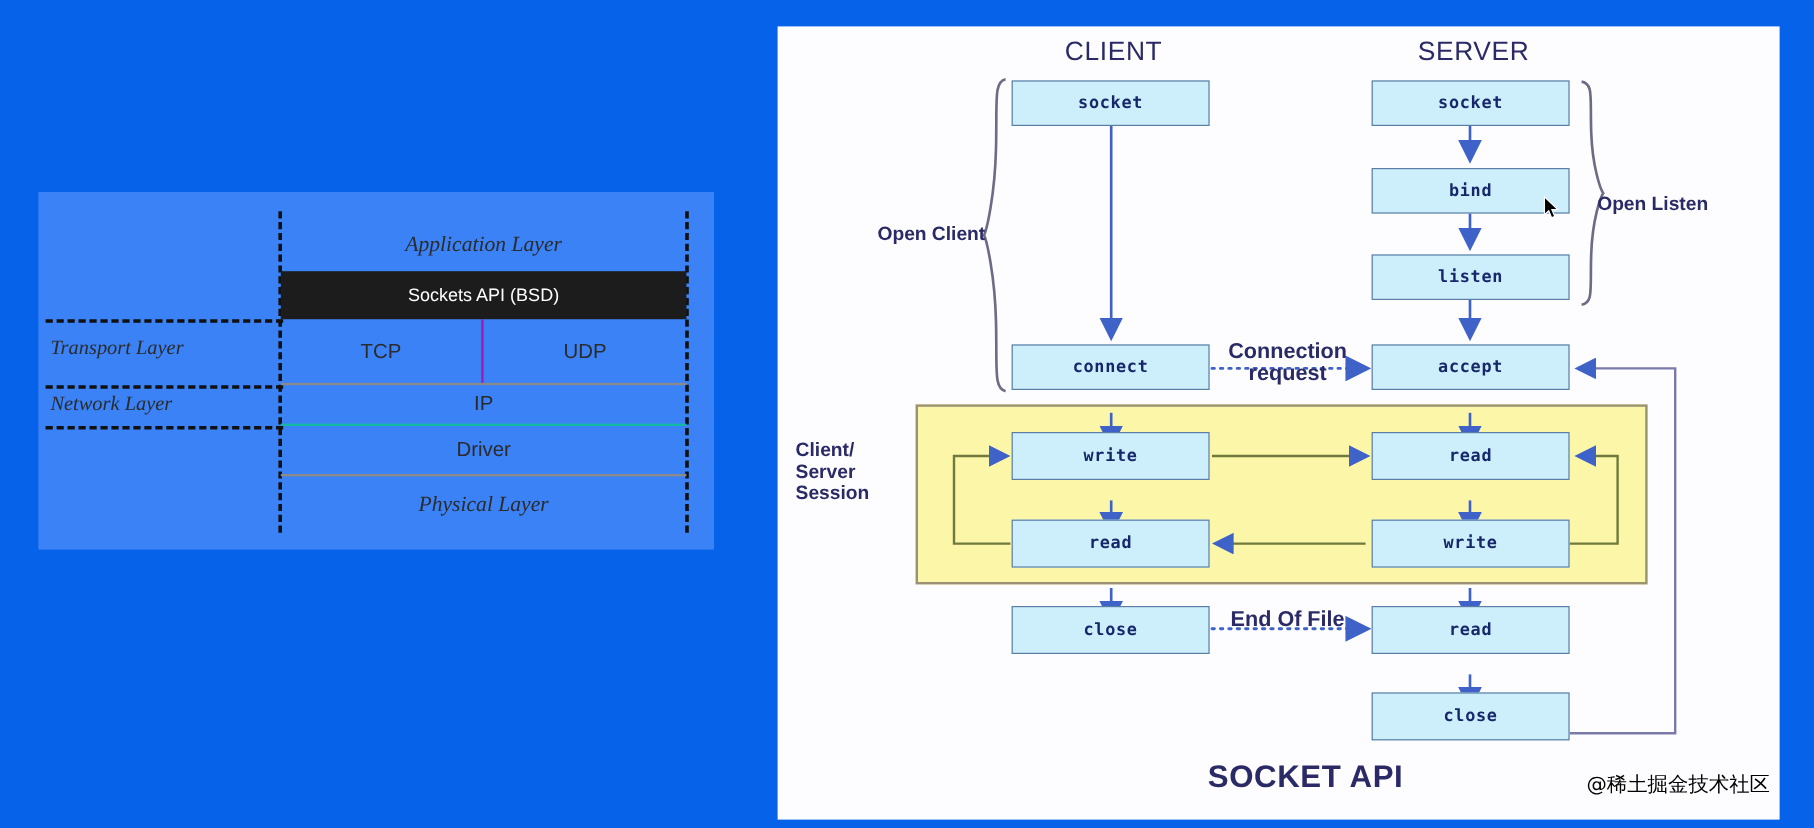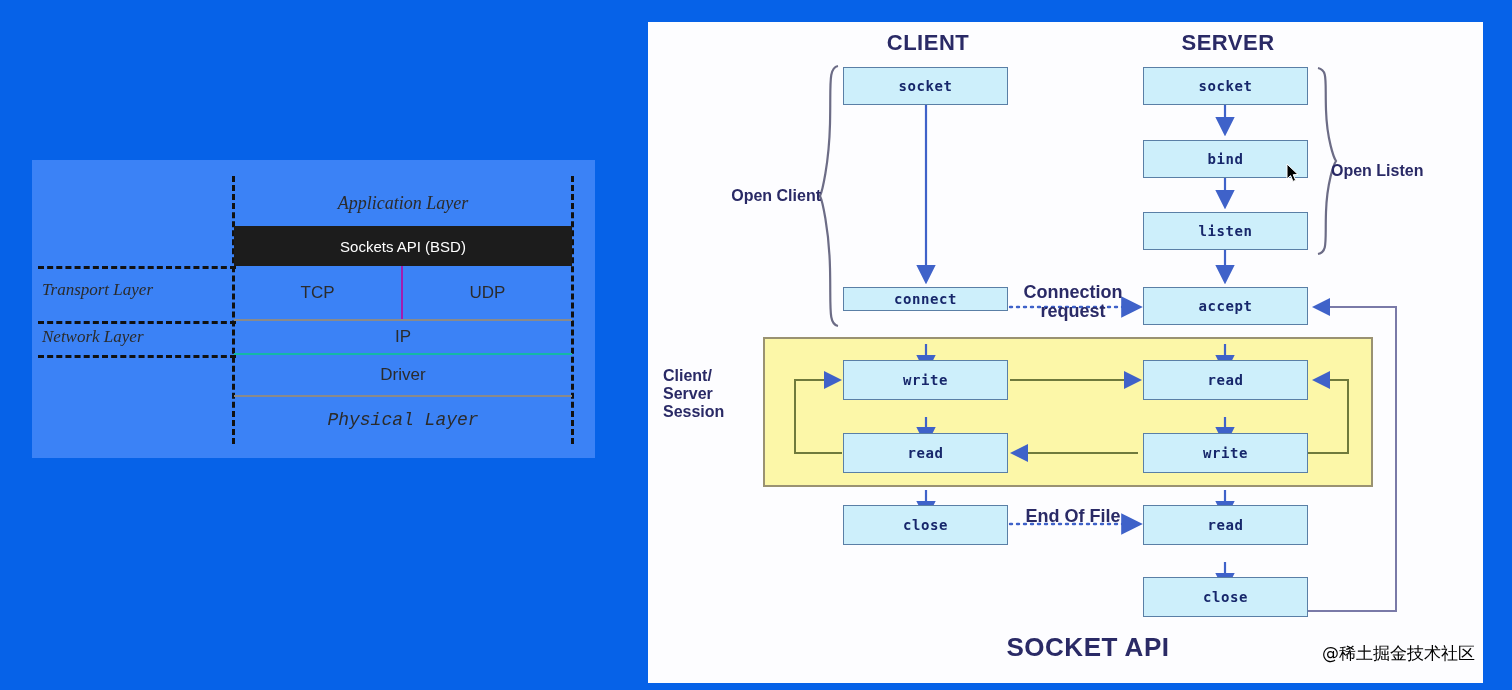--- a/index.html
+++ b/index.html
@@ -108,21 +108,21 @@
     font-size: 17px;
     text-align: center;
   }
   .band.driver {
     top: 195px; height: 42px;
     border-bottom: 2px solid #8a8a8a;
     font-size: 17px;
   }
   .band.physical {
     top: 237px; height: 46px;
-    font-family: Liberation Mono, monospace;
+    font-family: Liberation Serif, serif;
     font-style: italic;
     font-size: 18px;
     text-align: center;
   }
 
   
   #right-panel {
     position: absolute;
     left: 648px;
     top: 22px;
@@ -142,21 +142,21 @@
   #wires {
     position: absolute;
     left: 0; top: 0;
     width: 835px;
     height: 661px;
   }
 
   .col-title {
     position: absolute;
     font-size: 22px;
-    font-weight: bold;
+    font-weight: normal;
     color: #2a2a66;
     letter-spacing: 0.5px;
   }
   #title-client { left: 190px; top: 8px; width: 180px; text-align: center; }
   #title-server { left: 490px; top: 8px; width: 180px; text-align: center; }
 
   .node {
     position: absolute;
     background: #cdeffb;
     border: 1.6px solid #5a7fa6;
@@ -318,21 +318,21 @@
 
       <polyline points="660,431 700,431 700,358 668,358" fill="none" stroke="#6f7a3c" stroke-width="2" marker-end="url(#ar-blue)"></polyline>
 
       <polyline points="660,589 748,589 748,285 668,285" fill="none" stroke="#7a7aa8" stroke-width="2" marker-end="url(#ar-blue)"></polyline>
     </svg>
 
     <div class="col-title" id="title-client">CLIENT</div>
     <div class="col-title" id="title-server">SERVER</div>
 
     <div class="node" style="left:195px; top:45px; width:165px; height:38px;">socket</div>
-    <div class="node" style="left:195px; top:265px; width:165px; height:24px;">connect</div>
+    <div class="node" style="left:195px; top:265px; width:165px; height:38px;">connect</div>
     <div class="node" style="left:195px; top:338px; width:165px; height:40px;">write</div>
     <div class="node" style="left:195px; top:411px; width:165px; height:40px;">read</div>
     <div class="node" style="left:195px; top:483px; width:165px; height:40px;">close</div>
 
     <div class="node" style="left:495px; top:45px; width:165px; height:38px;">socket</div>
     <div class="node" style="left:495px; top:118px; width:165px; height:38px;">bind</div>
     <div class="node" style="left:495px; top:190px; width:165px; height:38px;">listen</div>
     <div class="node" style="left:495px; top:265px; width:165px; height:38px;">accept</div>
     <div class="node" style="left:495px; top:338px; width:165px; height:40px;">read</div>
     <div class="node" style="left:495px; top:411px; width:165px; height:40px;">write</div>

